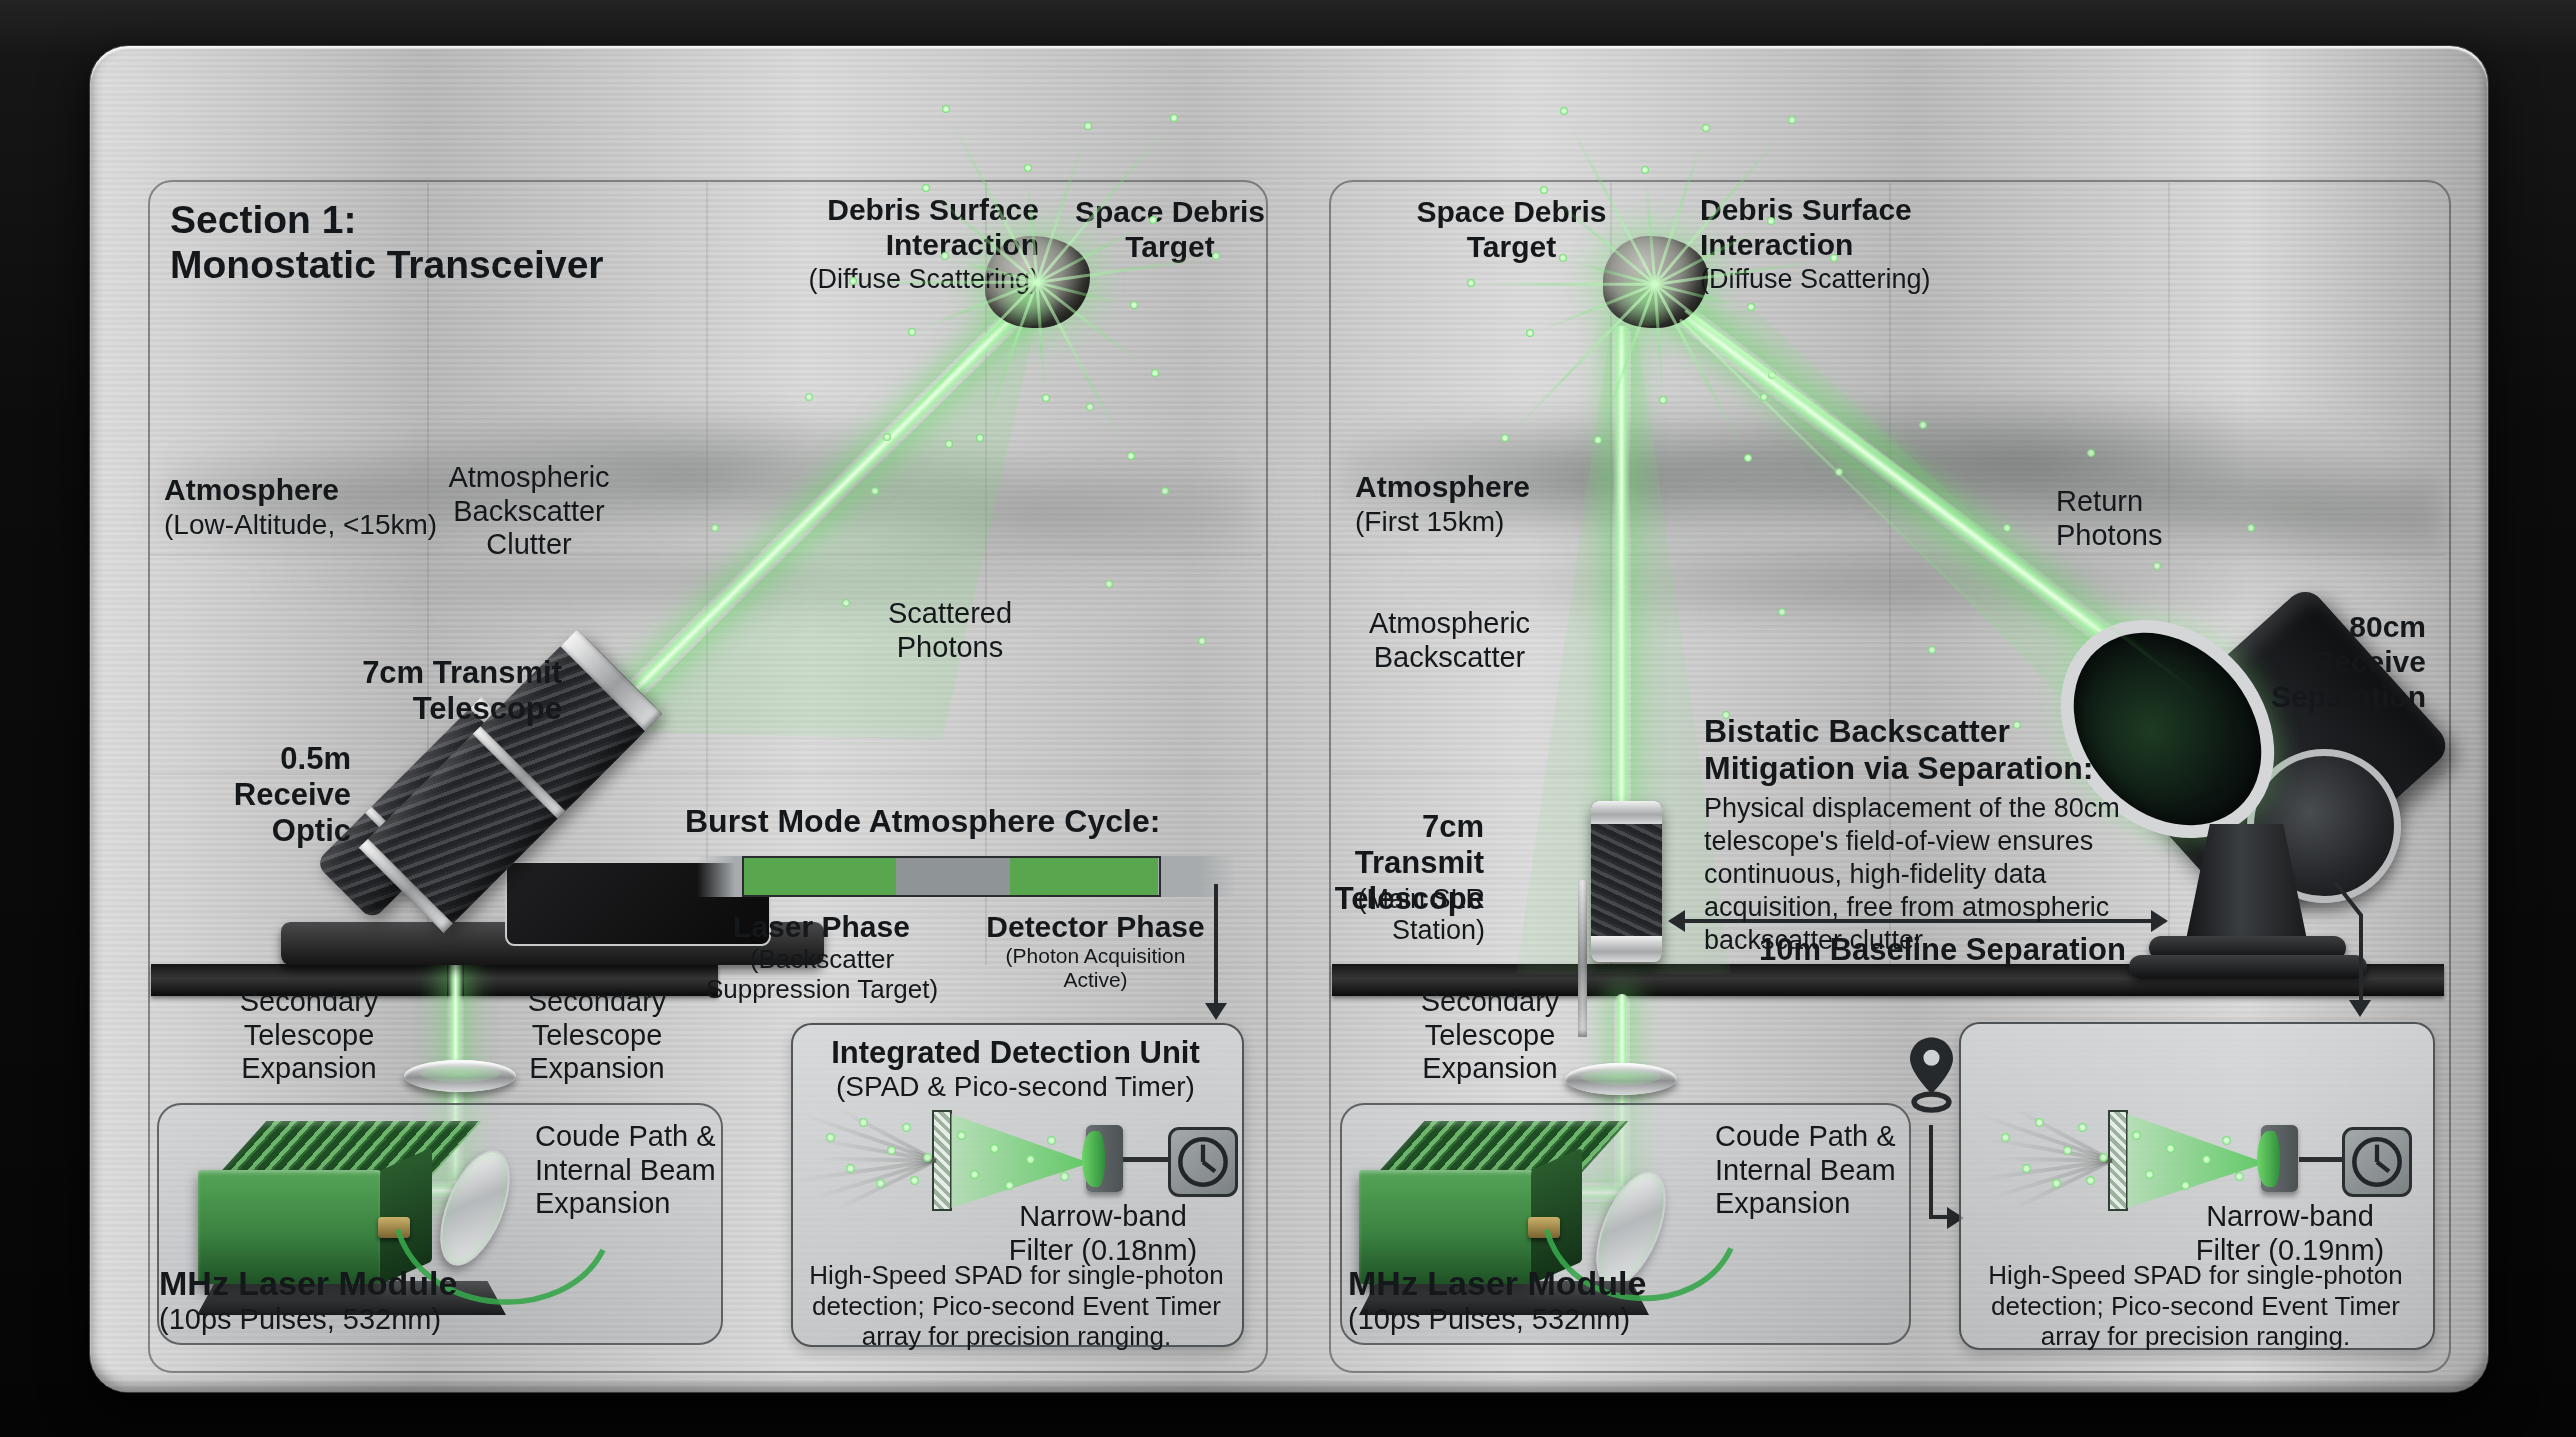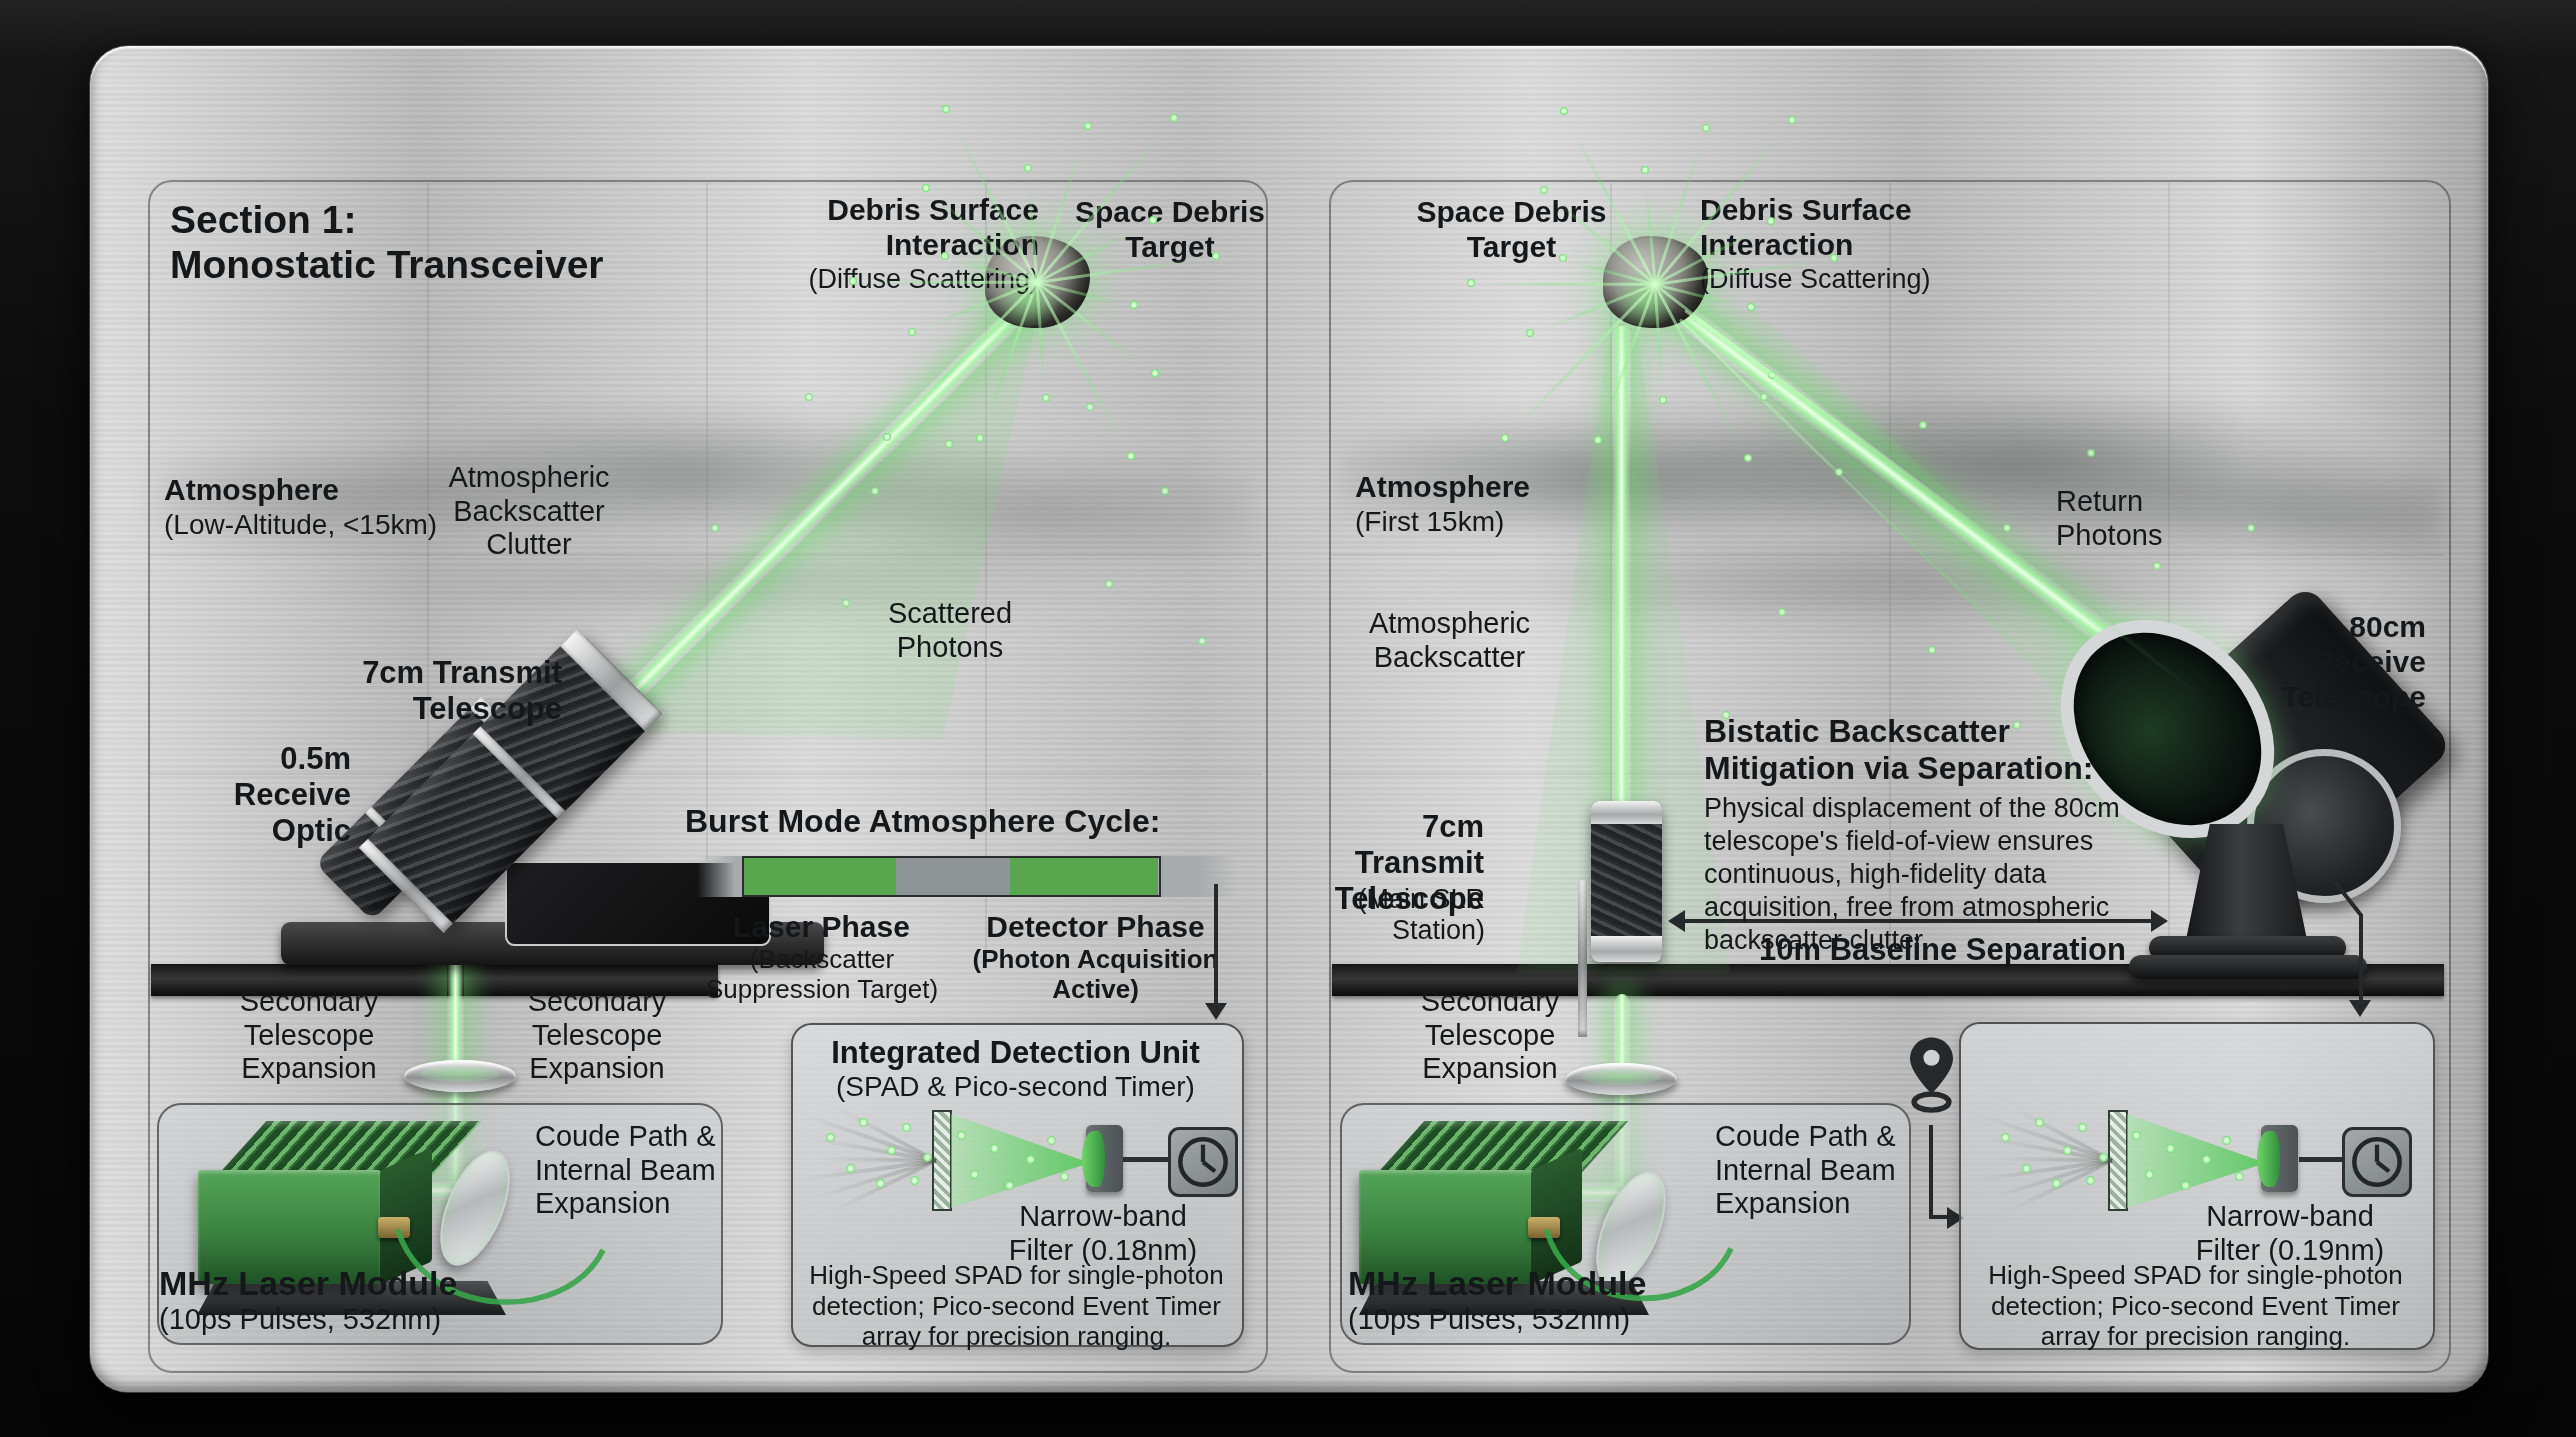--- a/index.html
+++ b/index.html
@@ -177,21 +177,21 @@
   <div style="position:absolute;left:697px;top:856px;width:539px;height:41px;background:linear-gradient(90deg, rgba(150,153,155,0), #a7abad 7%, #a7abad 93%, rgba(150,153,155,0));"></div>
   <div style="position:absolute;left:742px;top:856px;width:419px;height:41px;border:2.8px solid #2a2d2f;box-sizing:border-box;display:flex;">
     <div style="width:152px;background:#58a74f;"></div>
     <div style="width:114px;background:#8f9496;"></div>
     <div style="width:148px;background:#58a74f;"></div>
   </div>
   <div class="lbl b ctr" style="left:686px;top:910px;width:271px;font-size:30px;">Laser Phase</div>
   <div class="lbl ctr" style="left:677px;top:944px;width:290px;font-size:26px;">(Backscatter
 Suppression Target)</div>
   <div class="lbl b ctr" style="left:955px;top:910px;width:281px;font-size:30px;">Detector Phase</div>
-  <div class="lbl ctr" style="left:955px;top:944px;width:281px;font-size:26px;font-weight:bold;">(Photon Acquisition
+  <div class="lbl ctr" style="left:955px;top:944px;width:281px;font-size:21px;">(Photon Acquisition
 Active)</div>
   <div class="aline" style="left:1214px;top:884px;width:3.7px;height:122px;"></div>
   <div class="ahead down" style="left:1205px;top:1003px;"></div>
 
   <div class="idubox" style="left:791px;top:1023px;width:449px;height:320px;">
   </div>
   <div class="lbl b ctr" style="left:800px;top:1035px;width:431px;font-size:31px;">Integrated Detection Unit</div>
   <div class="lbl ctr" style="left:800px;top:1071px;width:431px;font-size:28px;">(SPAD &amp; Pico-second Timer)</div>
   <div class="fplate" style="left:932px;top:1110px;"></div>
   <div class="dcone" style="left:951px;top:1114px;width:139px;height:94px;"></div>
@@ -316,21 +316,21 @@
 Interaction</div>
   <div class="lbl" style="left:1700px;top:264px;font-size:27px;">(Diffuse Scattering)</div>
   <div class="lbl b" style="left:1355px;top:470px;font-size:30px;">Atmosphere</div>
   <div class="lbl" style="left:1355px;top:506px;font-size:28px;">(First 15km)</div>
   <div class="lbl ctr" style="left:1337px;top:607px;width:225px;font-size:29px;">Atmospheric
 Backscatter</div>
   <div class="lbl" style="left:2056px;top:485px;font-size:29px;">Return
 Photons</div>
   <div class="lbl b rt" style="left:2258px;top:610px;width:168px;font-size:30px;">80cm
 Receive
-Telescope</div>
+Separation</div>
   <div class="lbl b rt" style="left:1310px;top:809px;width:174px;font-size:31px;">7cm Transmit
 Telescope</div>
   <div class="lbl rt" style="left:1273px;top:884px;width:212px;font-size:27px;">(Main SLR Station)</div>
   <div class="lbl b" style="left:1704px;top:713px;font-size:32px;">Bistatic Backscatter
 Mitigation via Separation:</div>
   <div class="lbl" style="left:1704px;top:792px;width:464px;font-size:27px;line-height:1.22;">Physical displacement of the 80cm telescope's field-of-view ensures continuous, high-fidelity data acquisition, free from atmospheric backscatter clutter.</div>
   <div class="lbl b ctr" style="left:1741px;top:932px;width:403px;font-size:31px;">10m Baseline Separation</div>
   <div class="lbl ctr" style="left:1406px;top:985px;width:168px;font-size:29px;">Secondary
 Telescope
 Expansion</div>

